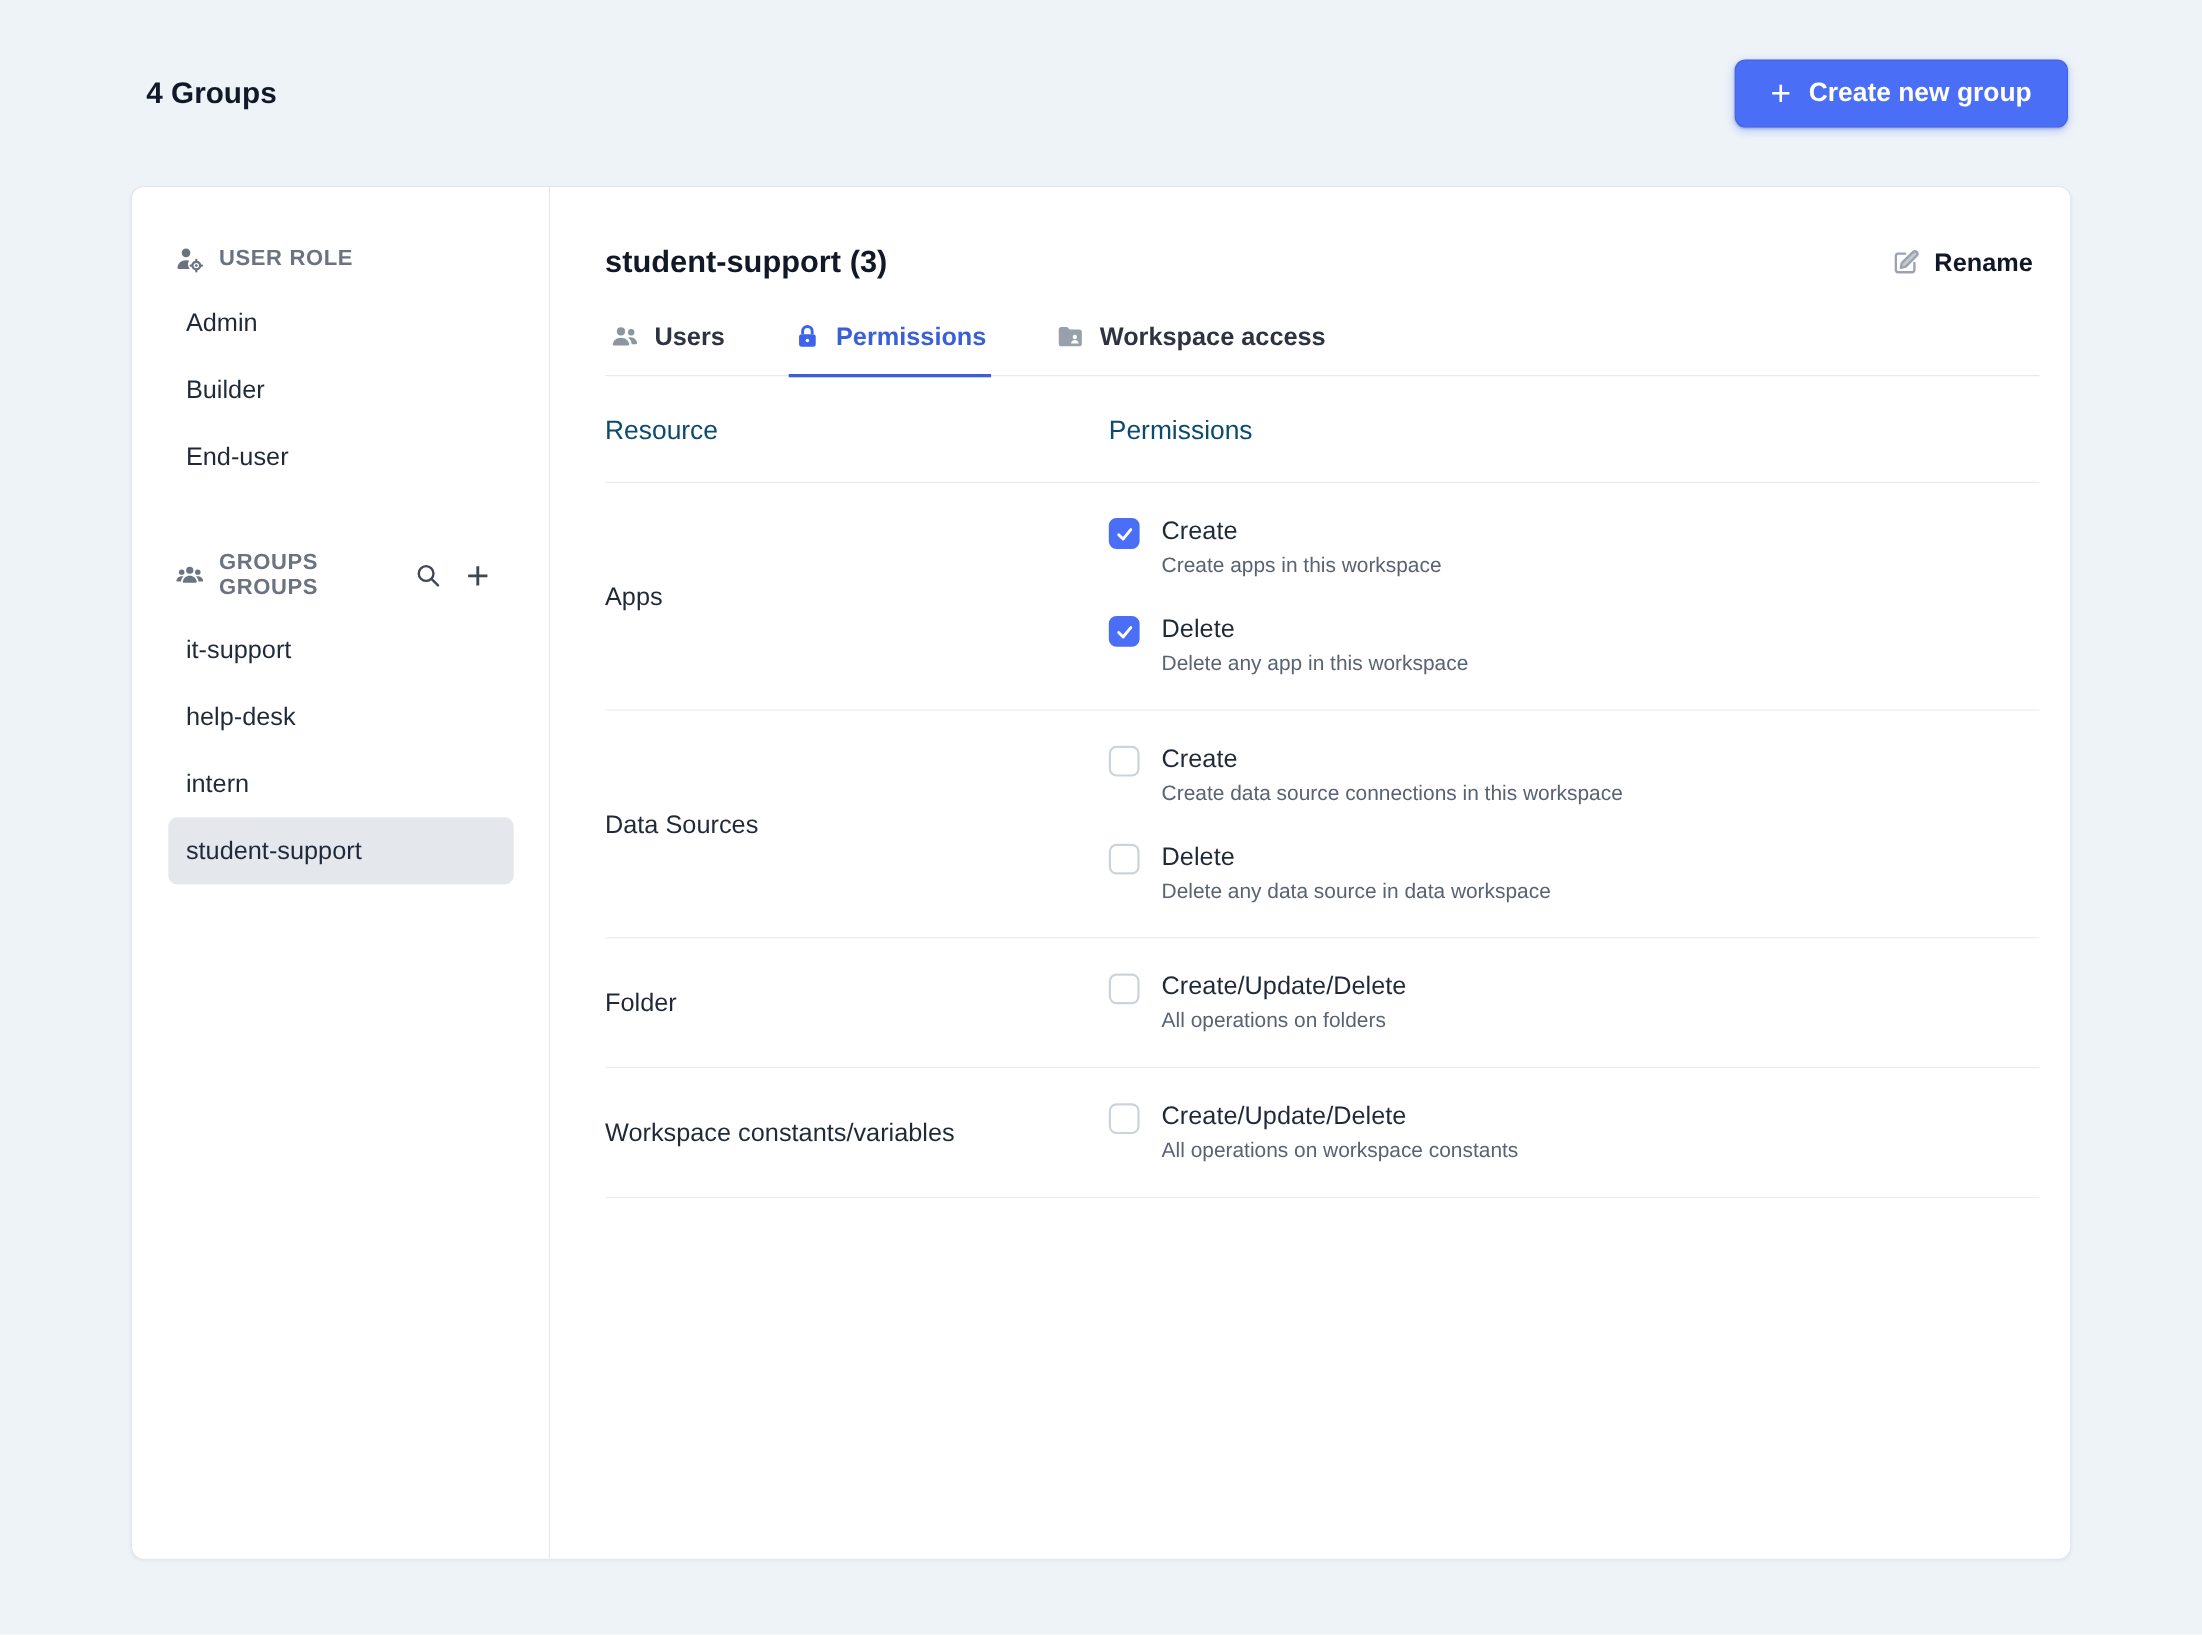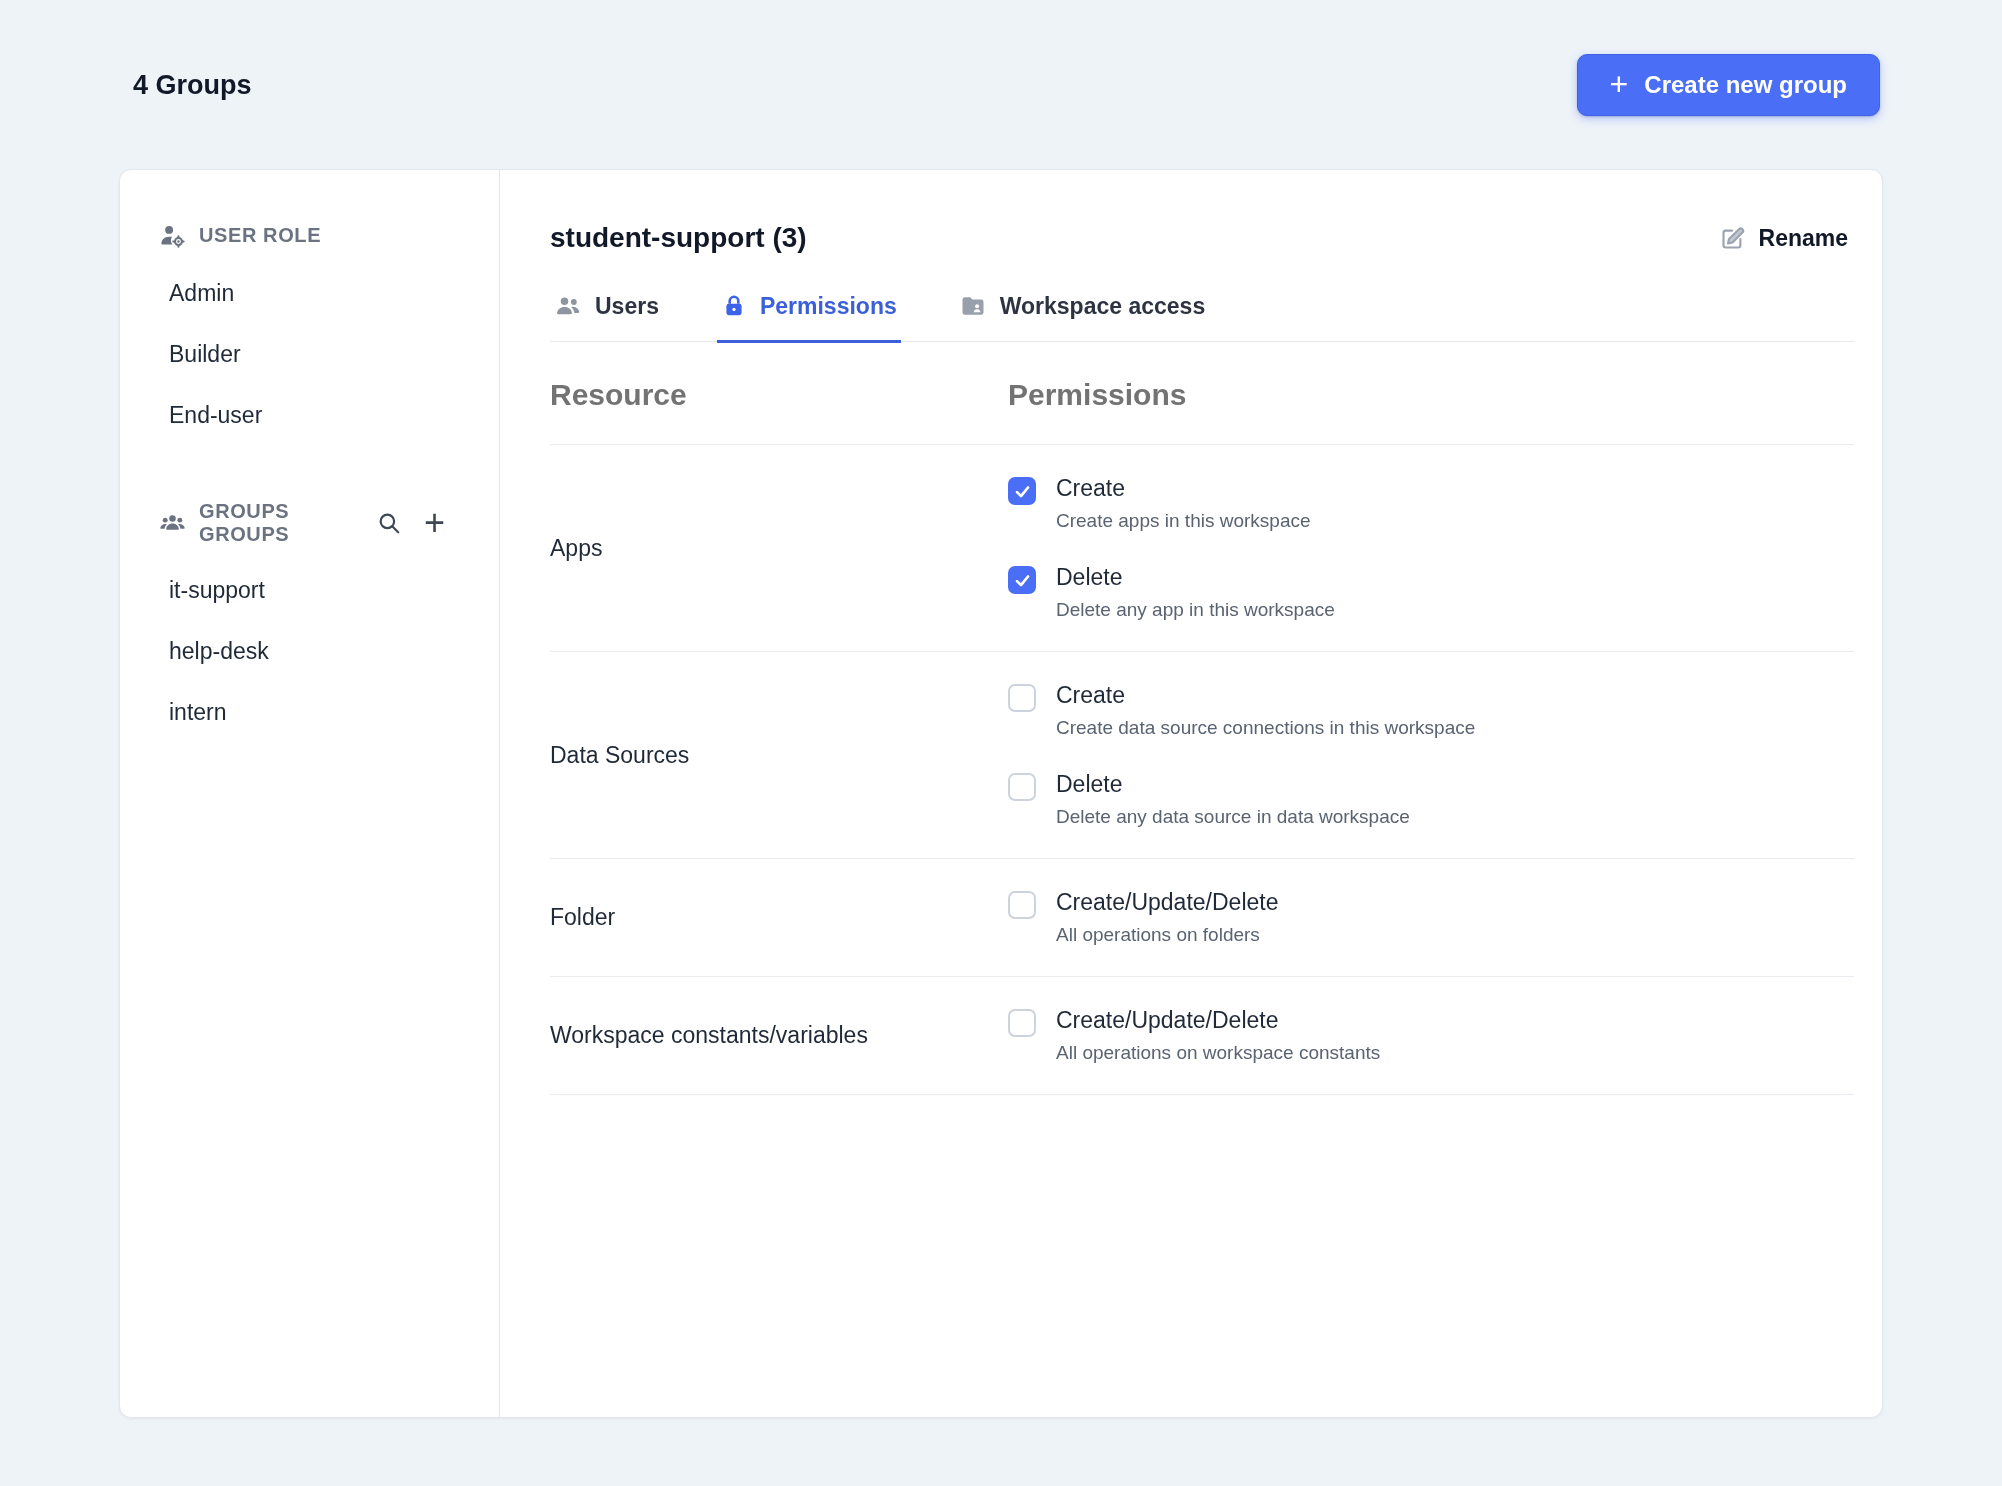--- a/index.html
+++ b/index.html
@@ -81,21 +81,21 @@
     padding: 2px 4px 20px 4px;
     border-bottom:3px solid transparent;
     margin-bottom:-2px;
     cursor:pointer;
   }
   .tab.active { color:#3a5fd9; border-bottom-color:#3a5fd9; }
 
   .table-header { display:flex; padding: 36px 0 32px 0; border-bottom:1px solid #e8ebf0; }
   .col-resource { width:434px; flex-shrink:0; }
   .col-perms { flex:1; padding-left:24px; }
-  .th { font-size:30px; font-weight:700; color:#737373; }
+  .th { font-size:24px; font-weight:400; color:#0c4a6e; }
 
   .row { display:flex; border-bottom:1px solid #e8ebf0; padding:30px 0; }
   .row .col-resource { display:flex; align-items:center; }
   .resource-label { font-size:23px; color:#1f2937; }
   .perm-list { display:flex; flex-direction:column; gap:32px; padding-left:24px; flex:1; }
   .perm { display:flex; align-items:flex-start; gap:20px; }
   .checkbox {
     width:28px; height:28px; flex-shrink:0;
     border:2px solid #cdd3dc; border-radius:7px;
     background:#fff; margin-top:2px;
@@ -166,20 +166,21 @@
         <button class="icon-btn">
           <span class="plus-glyph">+</span>
         </button>
       </span>
     </div>
 
     <div class="nav-list">
       <div class="nav-item">it-support</div>
       <div class="nav-item">help-desk</div>
       <div class="nav-item">intern</div>
+      <div class="nav-item selected">student-support</div>
     </div>
   </div>
 
   <div class="main">
 
     <div class="main-header">
       <div class="group-title">student-support (3)</div>
       <button class="rename-btn">
         <span style="display:flex;">
           <svg width="27" height="27" viewBox="0 0 24 24" fill="none" stroke="#9aa3af" stroke-width="1.9" stroke-linecap="round" stroke-linejoin="round">

